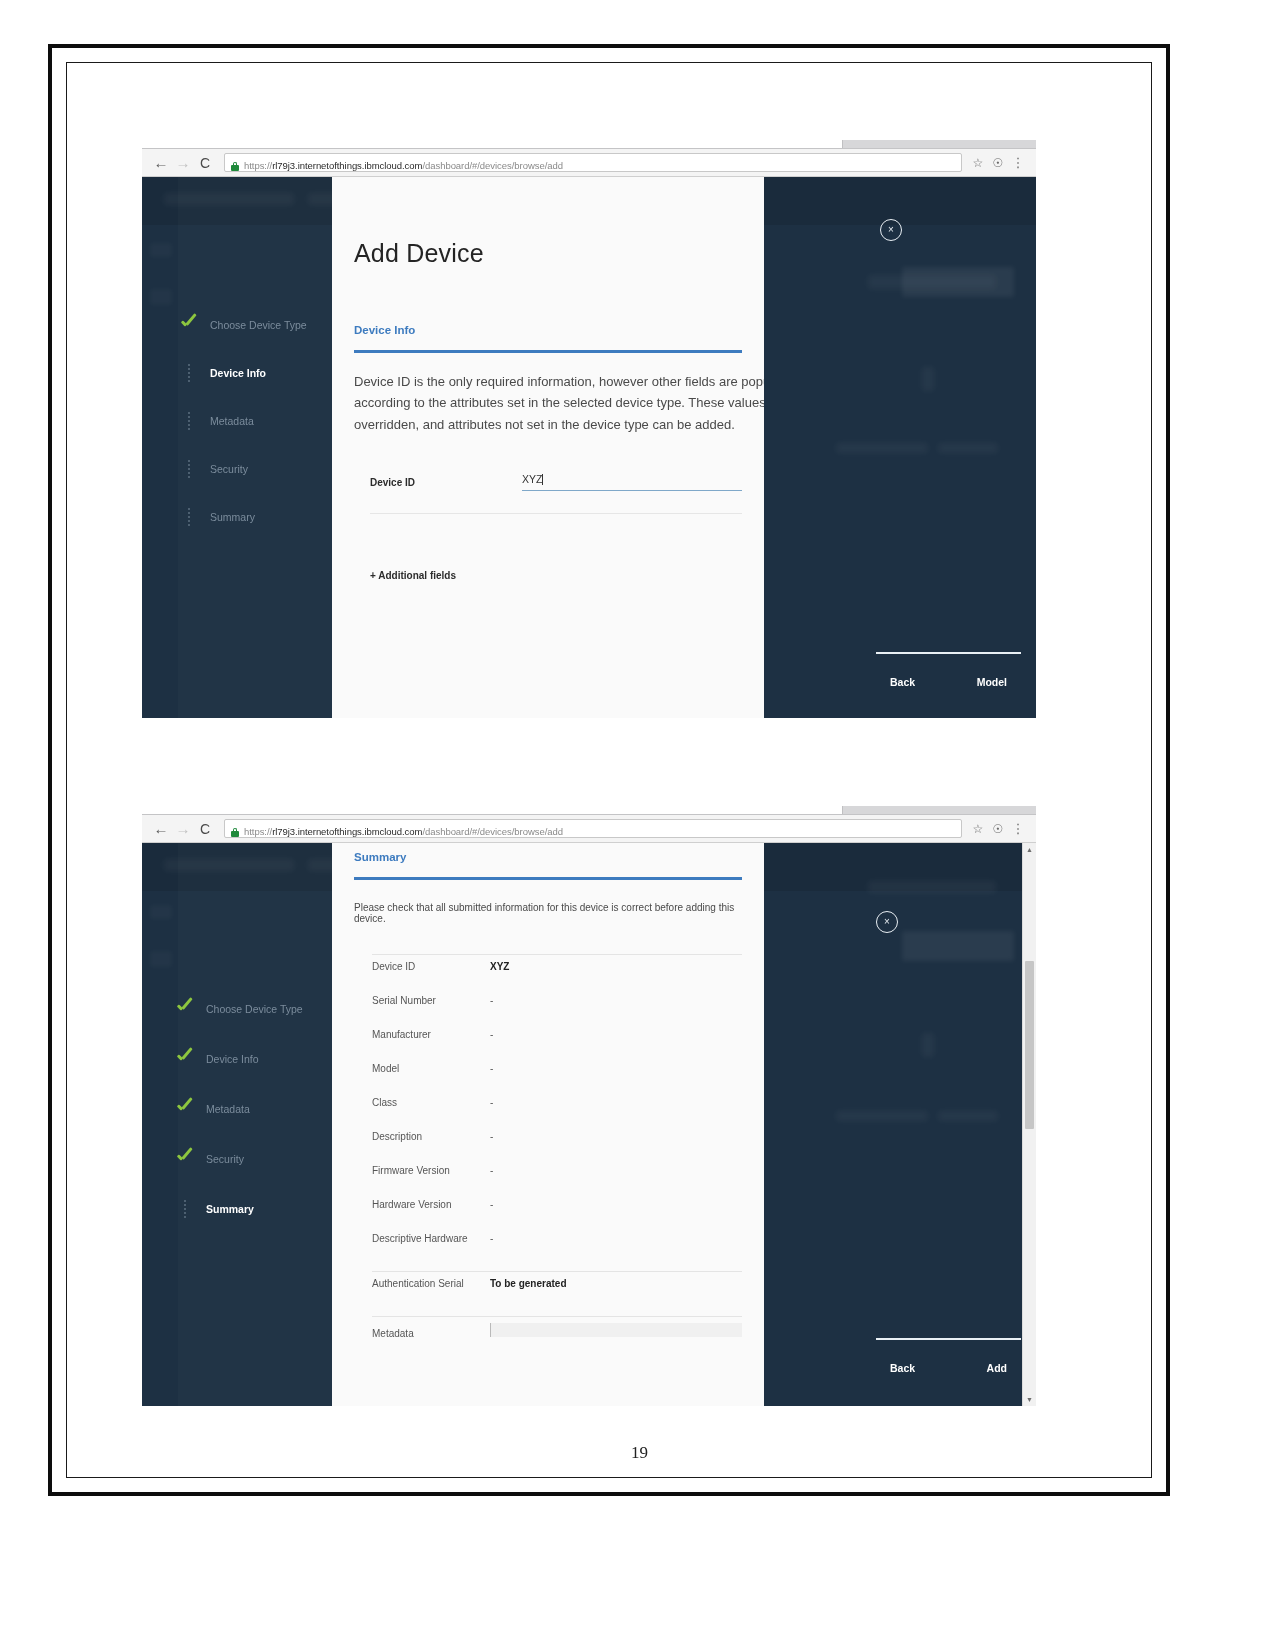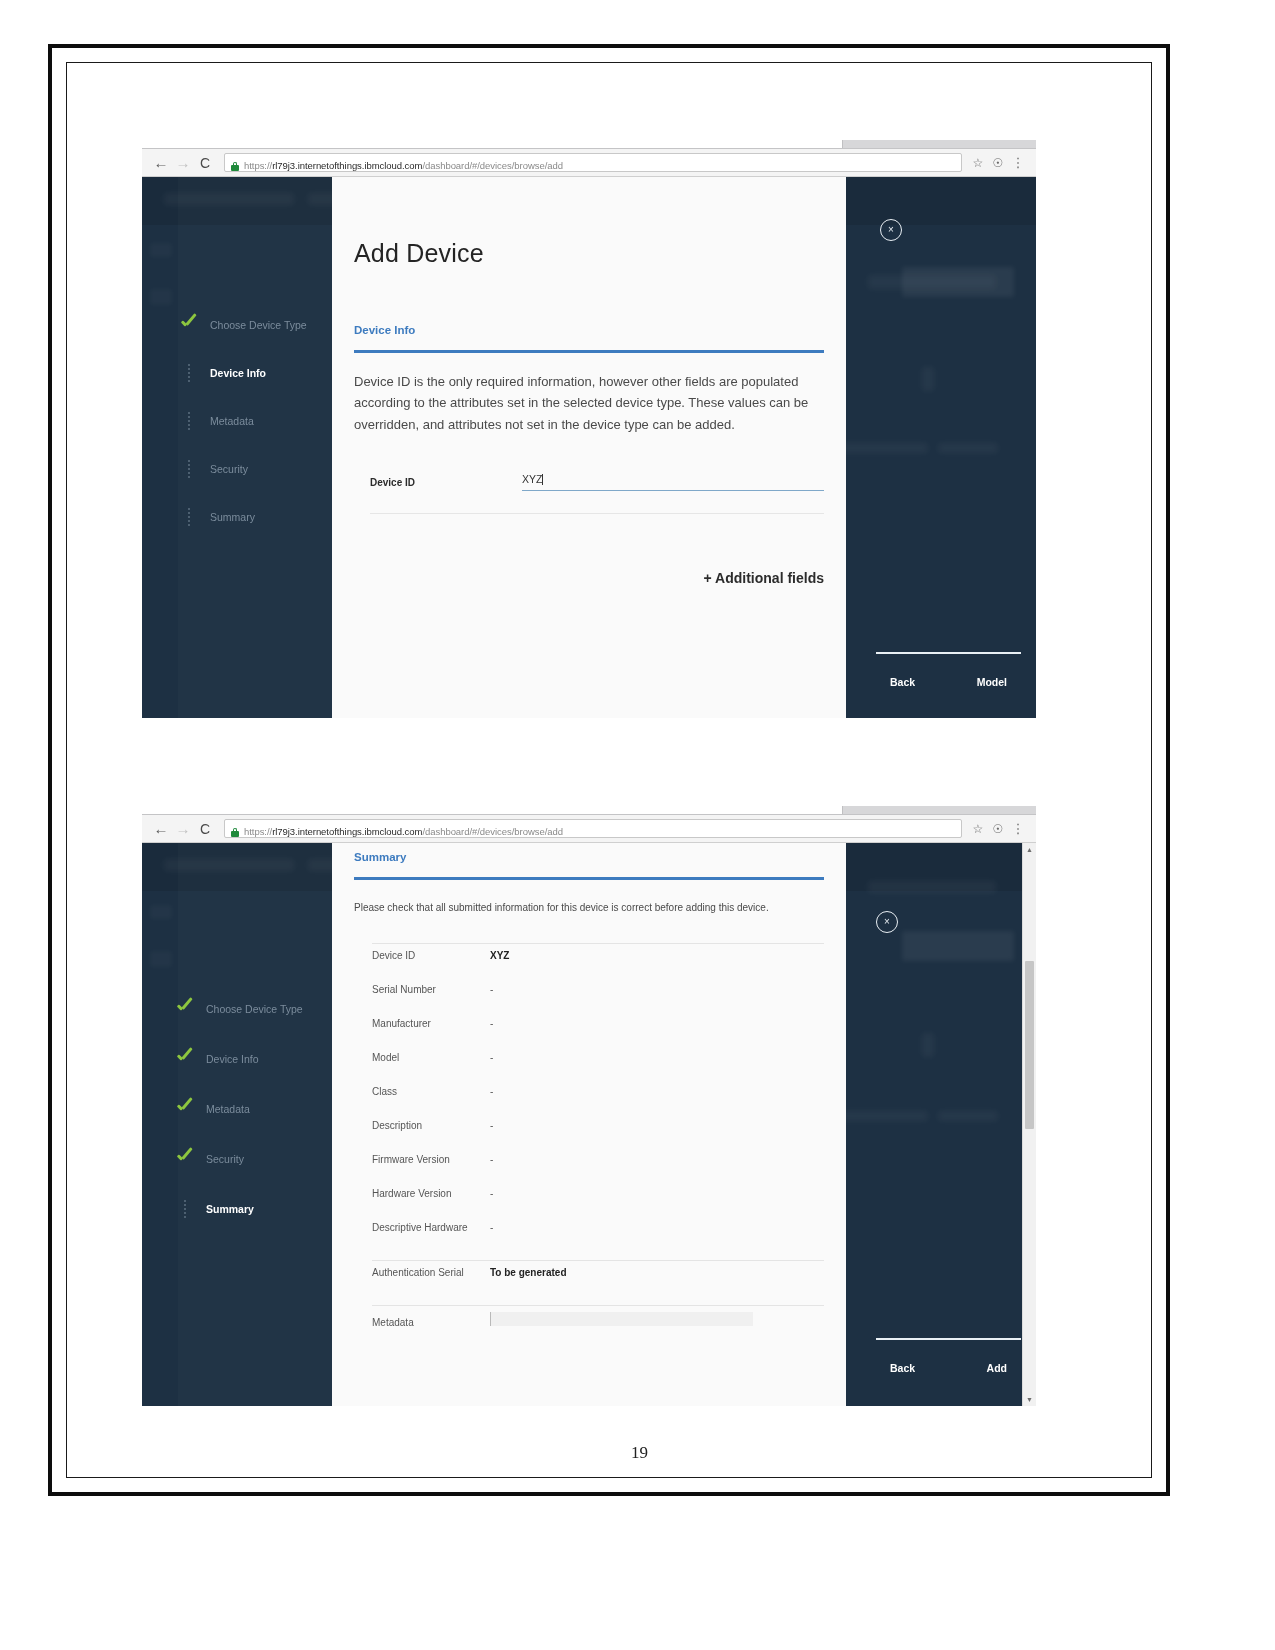--- a/index.html
+++ b/index.html
@@ -236,21 +236,21 @@
   .step.current .label {
     color: #ffffff;
     font-weight: bold;
   }
 
   
   .modal-card {
     position: absolute;
     top: 0; bottom: 0;
     left: 190px;
-    width: 514px;
+    width: 432px;
     background: #fafafa;
     z-index: 4;
     overflow: hidden;
   }
   .modal-inner { position: relative; padding: 0 22px; height: 100%; box-sizing: border-box; }
 
   .modal-title {
     font-size: 25px;
     color: #242424;
     font-weight: normal;
@@ -311,26 +311,25 @@
     vertical-align: -2px;
     margin-left: 0px;
   }
   .field-divider {
     height: 1px;
     background: #e6e6e6;
     margin: 22px 0 0 16px;
   }
 
   .additional-fields {
-    font-size: 14px;
+    font-size: 10px;
     color: #2c2c2c;
     font-weight: bold;
     margin-top: 56px;
     padding-left: 16px;
-    text-align: right;
   }
 
   
   .summary-note {
     font-size: 10px;
     color: #4a4a4a;
     margin-top: 22px;
   }
   .sum-table {
     margin-top: 30px;

